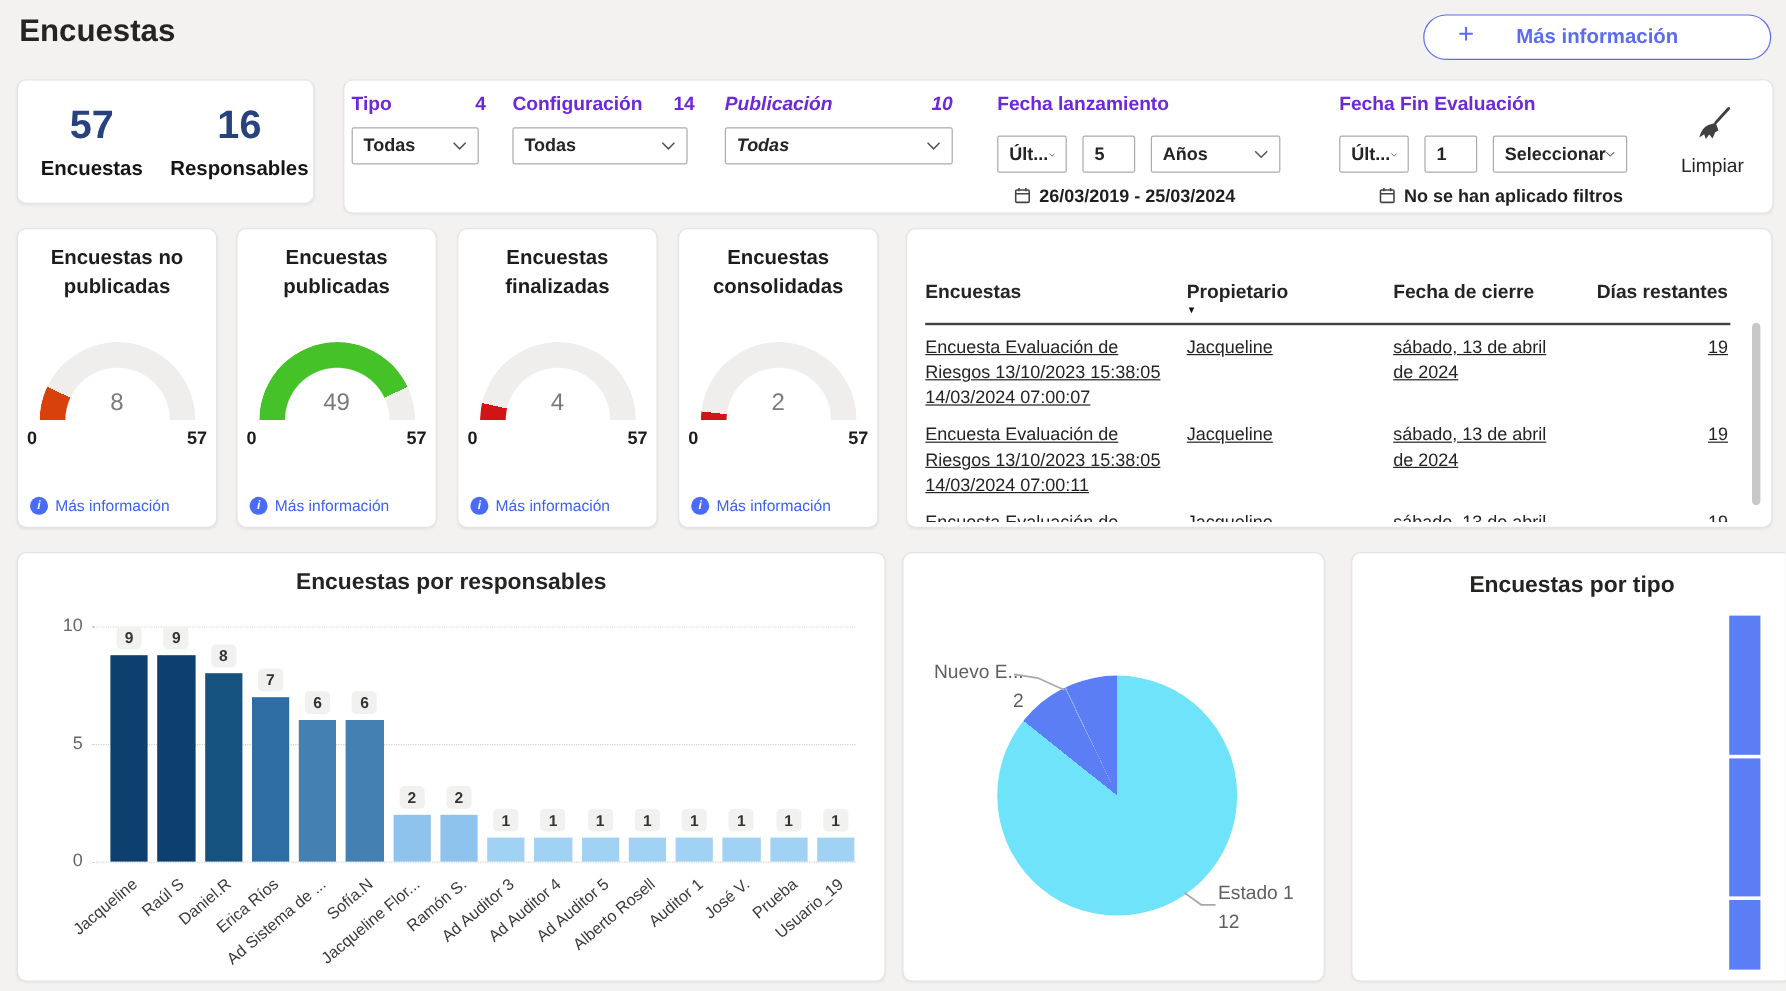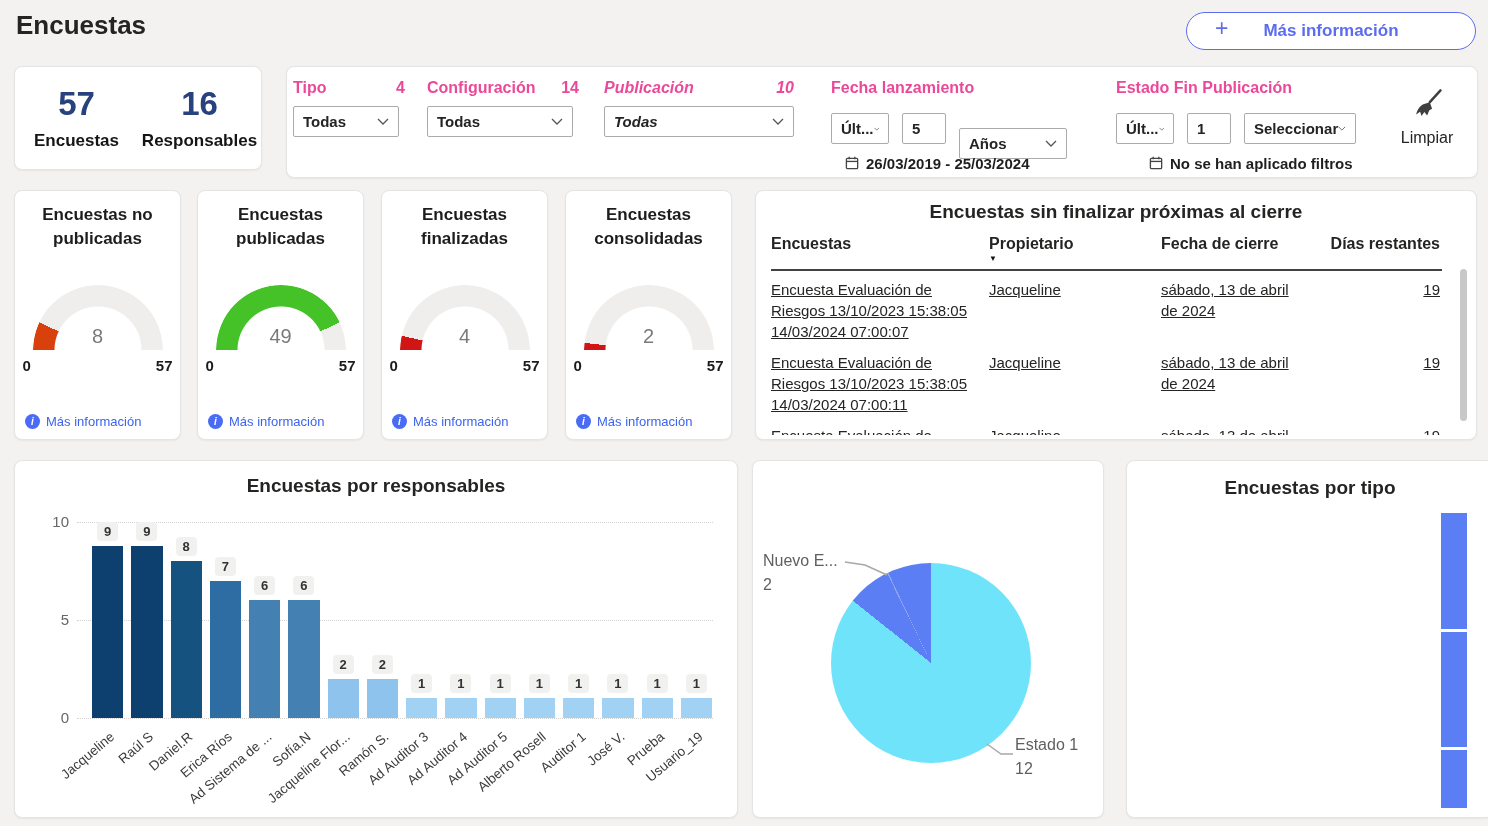--- a/index.html
+++ b/index.html
@@ -20,21 +20,21 @@
 
   
   #kpi-card{left:14px;top:66px;width:248px;height:104px;display:flex;padding-top:18px;}
   .kpi-cell{flex:1;text-align:center;}
   .kpi-value{font-size:33px;font-weight:700;color:#27427e;line-height:38px;}
   .kpi-label{font-size:17px;font-weight:700;color:#151515;margin-top:8px;}
 
   
   #filter-card{left:286px;top:66px;width:1192px;height:112px;}
   .f-group{position:absolute;top:12px;}
-  .f-head{display:flex;justify-content:space-between;font-size:16px;font-weight:700;color:#ec4899;}
+  .f-head{display:flex;justify-content:space-between;font-size:16px;font-weight:700;color:#6d28d9;}
   .dropdown{margin-top:9px;height:31px;border:1px solid #ababab;border-radius:2px;background:#fff;
     display:flex;align-items:center;justify-content:space-between;padding:0 9px;font-size:15px;font-weight:700;
     box-sizing:border-box;cursor:pointer;}
   .numbox{height:31px;border:1px solid #ababab;border-radius:2px;background:#fff;font-size:15px;font-weight:700;
     padding:0 9px;display:flex;align-items:center;box-sizing:border-box;}
   .f-row{position:absolute;display:flex;gap:13px;}
   .f-range{position:absolute;display:flex;align-items:center;gap:6px;font-size:15px;font-weight:700;color:#1f1f1f;}
   #clear-block{position:absolute;right:14px;top:20px;width:72px;text-align:center;cursor:pointer;}
   #clear-label{font-size:16px;color:#252423;margin-top:2px;}
 
@@ -78,21 +78,21 @@
   #xlabs{position:absolute;left:77px;top:262px;width:620px;display:flex;gap:8px;}
   .xl{flex:1;position:relative;height:90px;}
   .xl span{position:absolute;top:6px;right:50%;transform:rotate(-40deg);transform-origin:100% 0;
     white-space:nowrap;font-size:13.5px;color:#3b3b3b;}
 
   
   #pie-card{left:752px;top:460px;width:352px;height:358px;}
   #pie-title{margin-top:18px;text-align:center;font-size:19px;font-weight:700;color:#252423;}
   #pie{position:absolute;left:78px;top:102px;width:200px;height:200px;border-radius:50%;cursor:pointer;}
   .pie-label{position:absolute;font-size:16px;color:#5f5f5f;line-height:24px;}
-  #pie-label-1{left:10px;top:88px;width:90px;text-align:left;}
+  #pie-label-1{left:10px;top:88px;width:90px;text-align:right;}
   #pie-label-2{left:262px;top:272px;text-align:left;}
   #pie-leaders{position:absolute;left:0;top:0;}
 
   
   #tree-card{left:1126px;top:460px;width:368px;height:358px;}
   #tree-title{margin-top:16px;text-align:center;font-size:19px;font-weight:700;color:#252423;}
   #tree-main{position:absolute;left:14px;top:52px;width:297px;height:295px;cursor:pointer;}
   #tree-main .t-label{position:absolute;left:10px;top:8px;color:#fff;font-size:18px;font-weight:700;}
   #tree-main .t-value{position:absolute;left:10px;bottom:6px;color:#fff;font-size:20px;font-weight:700;}
   #tree-col{position:absolute;left:314px;top:52px;width:26px;height:295px;display:flex;flex-direction:column;gap:3px;}
@@ -167,40 +167,40 @@
   <div class="f-row" style="left:544px;top:46px;">
     <div class="dropdown" style="width:58px;margin-top:0;">
       <span>Últ...</span>
       <svg width="10" height="6" viewBox="0 0 12 7">
           <polyline points="1,1 6,6 11,1" fill="none" stroke="#555" stroke-width="1.5"></polyline>
         </svg>
     </div>
     <div class="numbox" style="width:44px;">
       <span>5</span>
     </div>
-    <div class="dropdown" style="width:108px;margin-top:15px;">
+    <div class="dropdown" style="width:108px;margin-top:0;">
       <span>Años</span>
       <svg width="12" height="7" viewBox="0 0 12 7">
           <polyline points="1,1 6,6 11,1" fill="none" stroke="#555" stroke-width="1.3"></polyline>
         </svg>
     </div>
   </div>
   <div class="f-range" style="left:558px;top:88px;">
     <svg width="15" height="15" viewBox="0 0 16 16">
       <rect x="1.5" y="2.5" width="12" height="11" rx="1" fill="none" stroke="#444" stroke-width="1.4"></rect>
       <line x1="1.5" y1="5.8" x2="13.5" y2="5.8" stroke="#444" stroke-width="1.4"></line>
       <line x1="4.5" y1="0.8" x2="4.5" y2="3.5" stroke="#444" stroke-width="1.4"></line>
       <line x1="10.5" y1="0.8" x2="10.5" y2="3.5" stroke="#444" stroke-width="1.4"></line>
     </svg>
     <span>26/03/2019 - 25/03/2024</span>
   </div>
 
   <div class="f-group" style="left:829px;">
     <div class="f-head">
-        <span>Estado Fin Publicación</span>
+        <span>Fecha Fin Evaluación</span>
       </div>
   </div>
   <div class="f-row" style="left:829px;top:46px;">
     <div class="dropdown" style="width:58px;margin-top:0;">
       <span>Últ...</span>
       <svg width="10" height="6" viewBox="0 0 12 7">
           <polyline points="1,1 6,6 11,1" fill="none" stroke="#555" stroke-width="1.5"></polyline>
         </svg>
     </div>
     <div class="numbox" style="width:44px;">
@@ -289,21 +289,20 @@
         <span>57</span>
       </div>
       <div class="g-link">
         <span class="info-icon">i</span>
         <span>Más información</span>
       </div>
     </div>
   </div>
 
 <div id="table-card" class="card">
-  <div id="table-title">Encuestas sin finalizar próximas al cierre</div>
   <div id="table-header" class="t-grid">
     <div><span>Encuestas</span></div>
     <div><span>Propietario</span><span class="sort-arrow">▼</span></div>
     <div><span>Fecha de cierre</span></div>
     <div class="num"><span>Días restantes</span></div>
   </div>
   <div id="table-rows">
       <div class="t-row t-grid">
         <div class="c1">Encuesta Evaluación de Riesgos 13/10/2023 15:38:05 14/03/2024 07:00:07</div>
         <div>Jacqueline</div>

